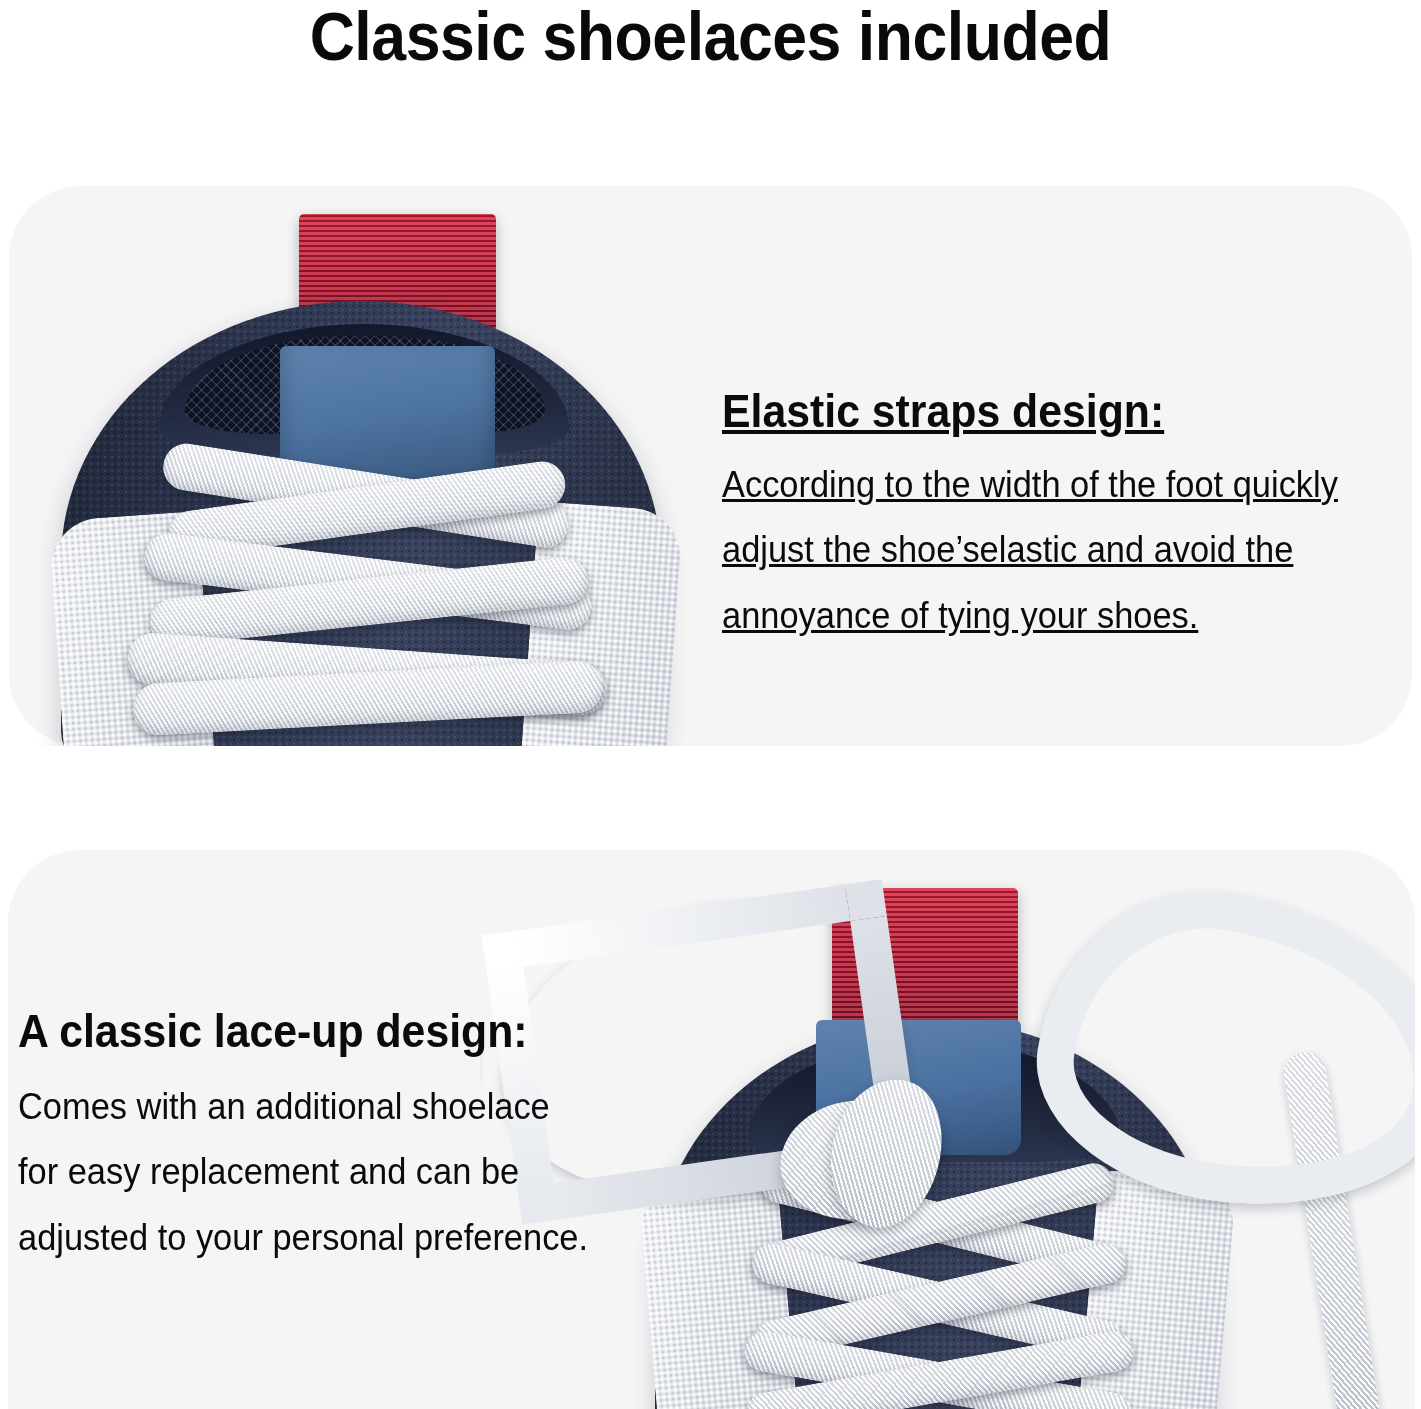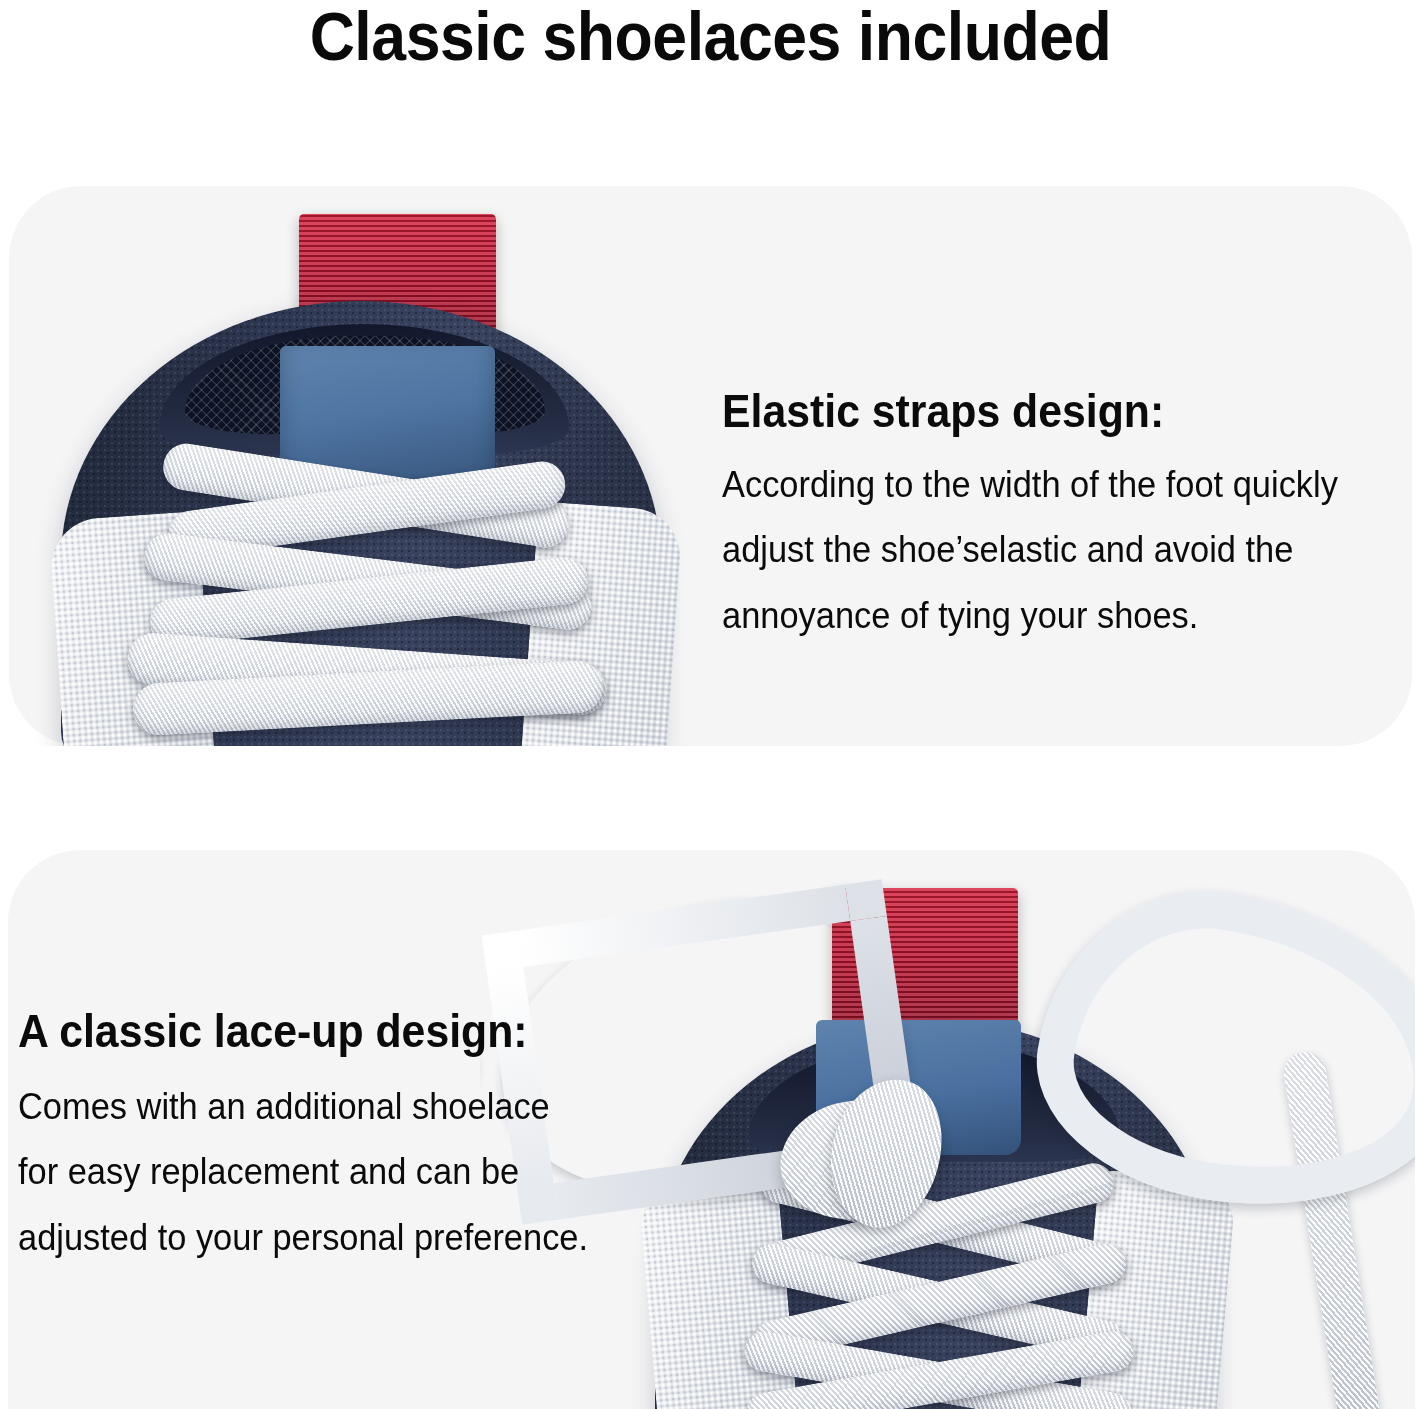--- a/index.html
+++ b/index.html
@@ -36,21 +36,21 @@
     font-size:46px;font-weight:700;line-height:1.12;
     transform:scaleX(.93);transform-origin:left top;
     white-space:nowrap;
   }
   .txt-body{
     font-size:37px;font-weight:400;line-height:1.78;
     transform:scaleX(.93);transform-origin:left top;
   }
   .txt-body p{margin:0;white-space:nowrap;}
 
-  #block-one{left:722px;top:386px;width:700px;}
+  #block-one{left:722px;top:386px;width:700px;text-decoration:underline;}
   #block-one .txt-body{margin-top:14px;}
   #block-two{left:18px;top:1006px;width:640px;}
   #block-two .txt-body{margin-top:16px;}
 
   
   .shoe-stage{position:absolute;overflow:hidden;}
 
   
   .knit-navy{
     background:

